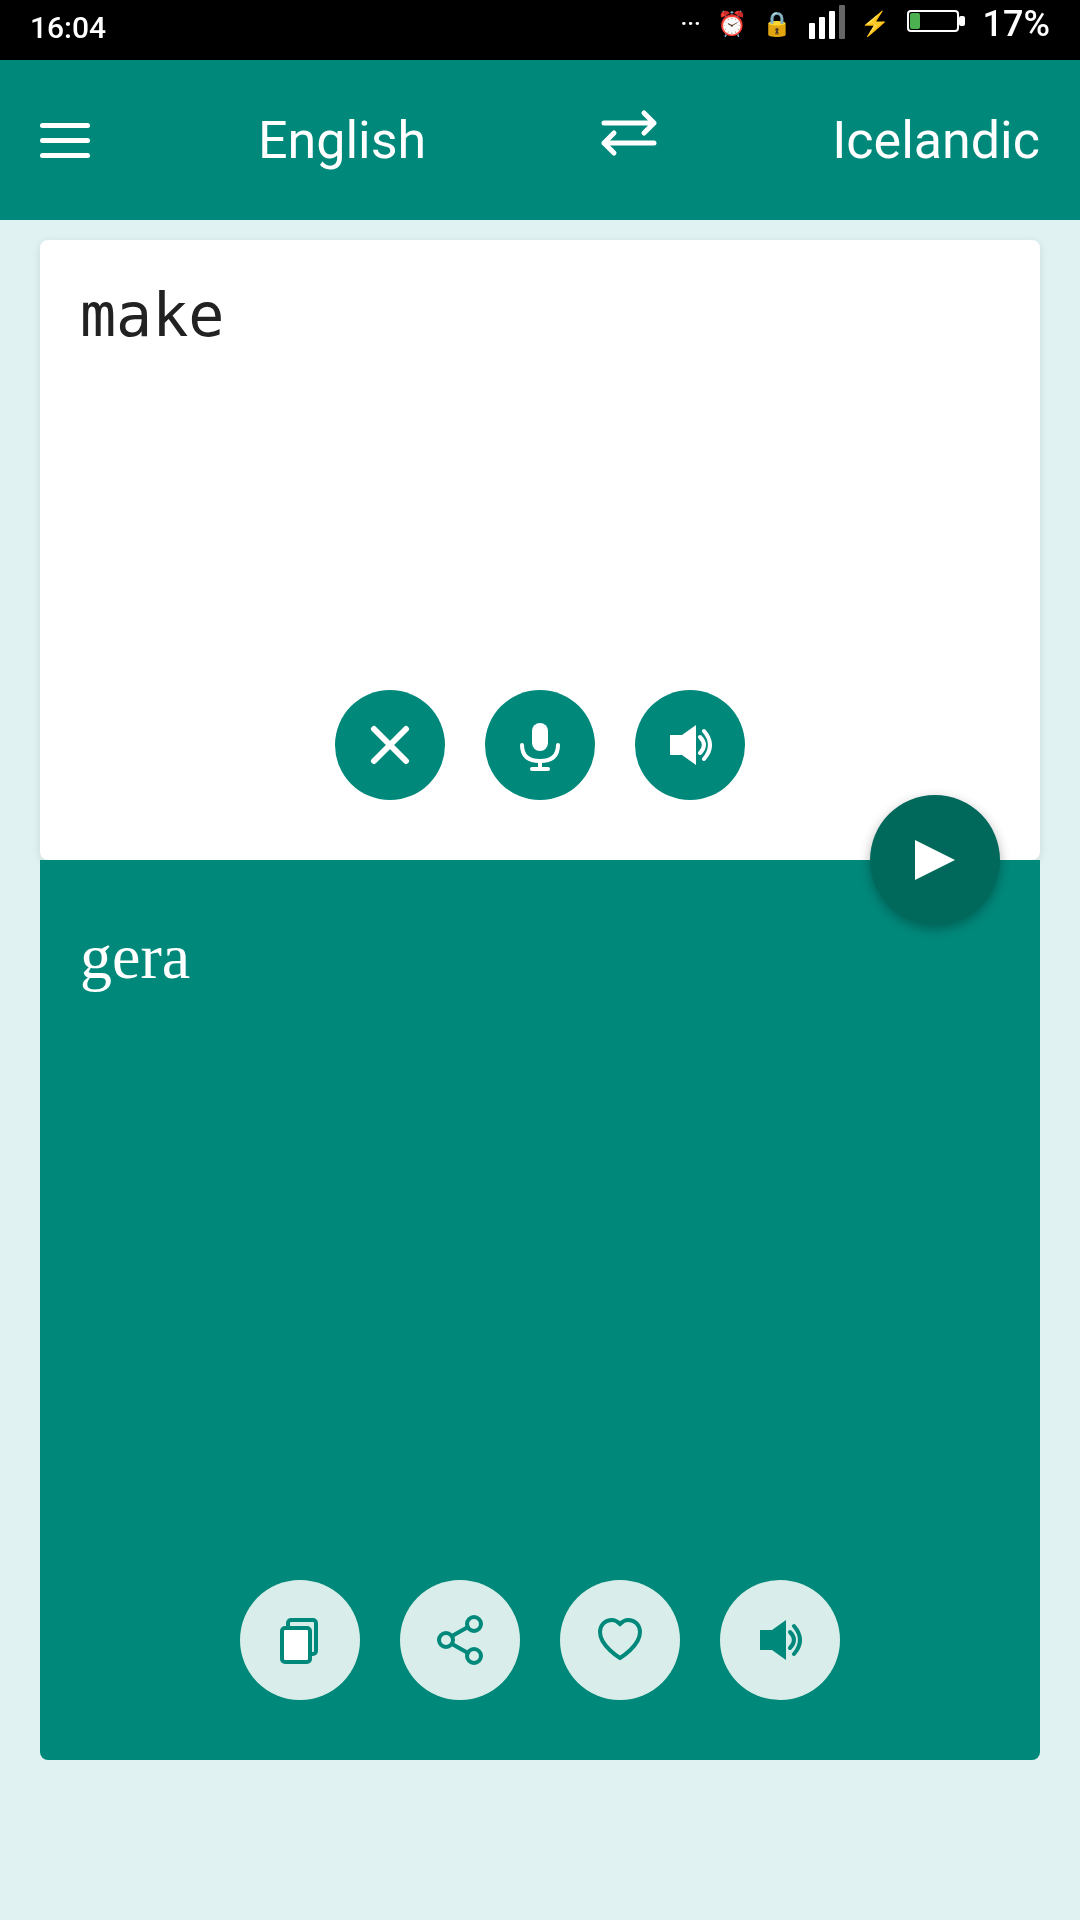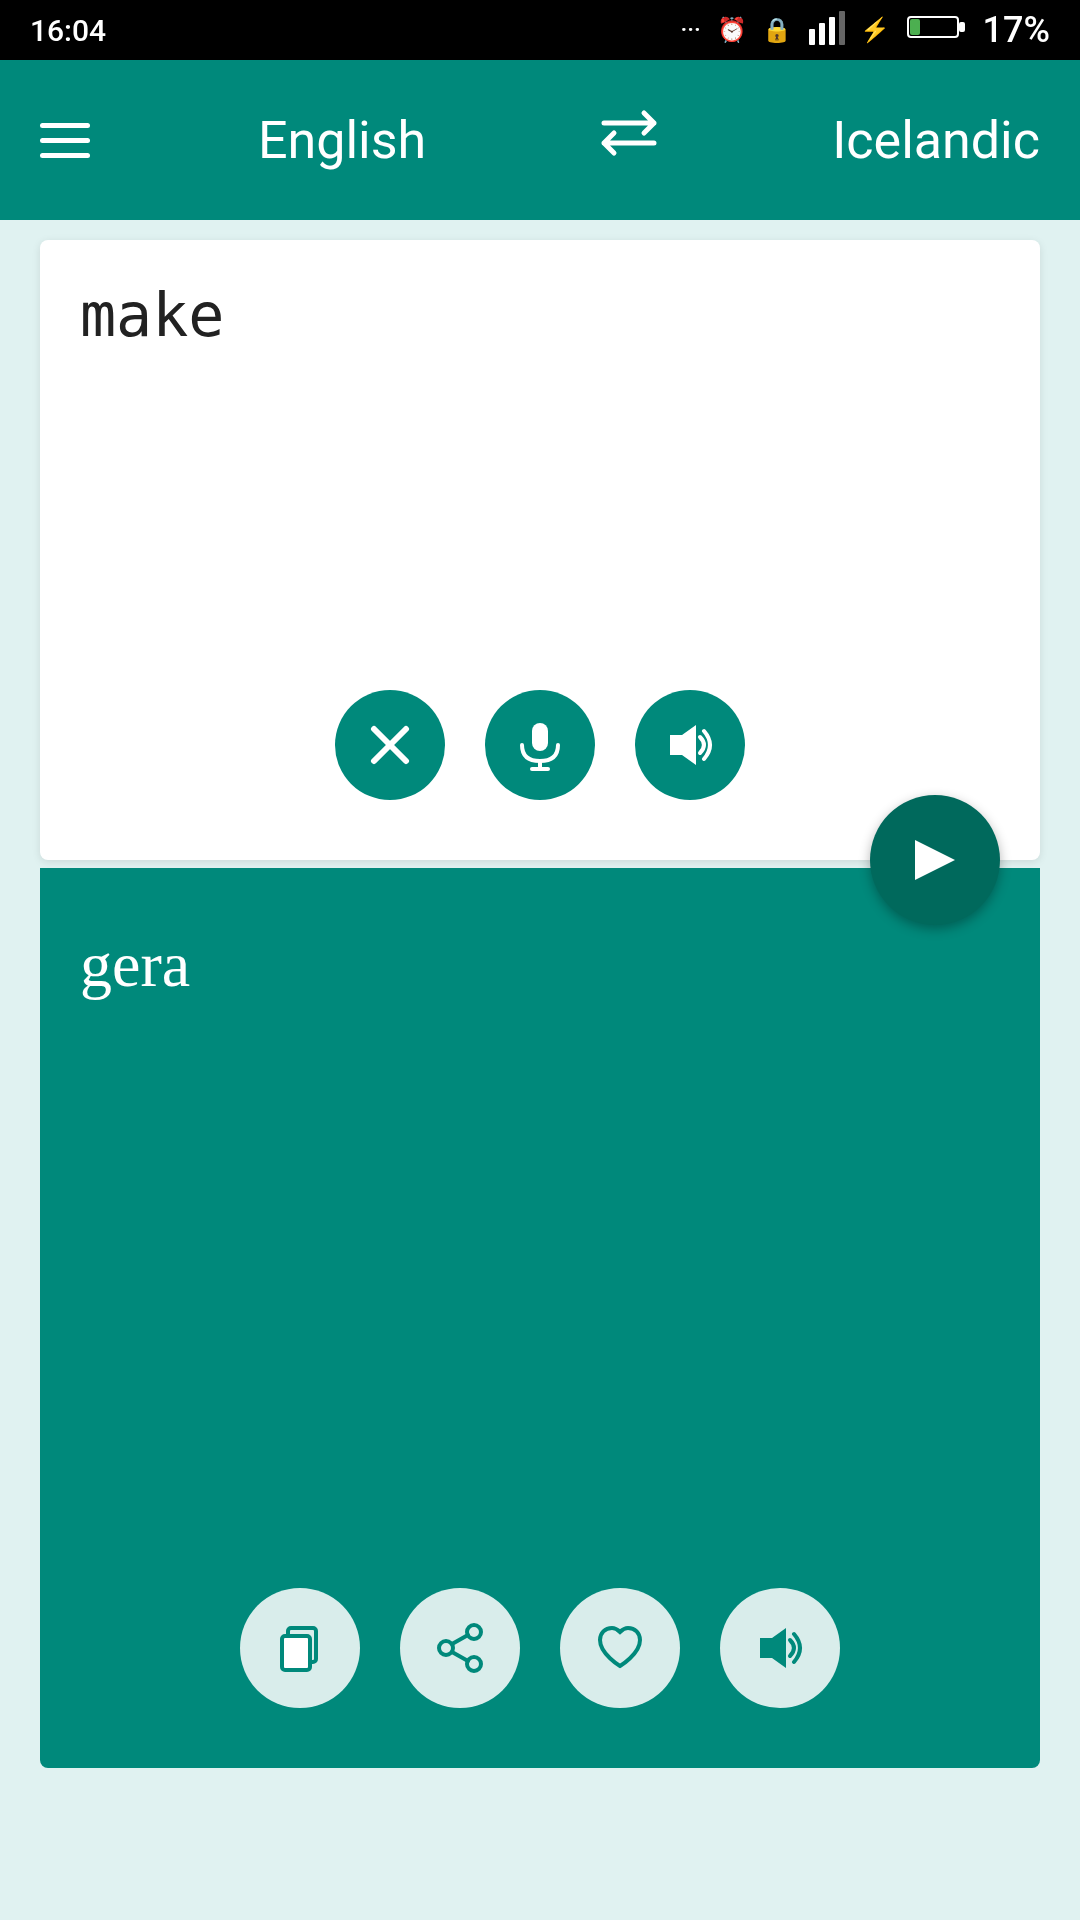--- a/index.html
+++ b/index.html
@@ -12,23 +12,23 @@
       background: #e0f2f1;
       overflow-x: hidden;
     }
 
     
     .status-bar {
       background: #000;
       color: #fff;
       height: 60px;
       display: flex;
-      align-items: center;
+      align-items: flex-end;
       justify-content: space-between;
-      padding: 0 30px;
+      padding: 15px 30px;
       font-size: 30px;
       font-weight: 500;
     }
     .status-bar-left { }
     .status-bar-right {
       display: flex;
       align-items: center;
       gap: 16px;
     }
     .status-icon {
@@ -68,21 +68,21 @@
     }
     .toolbar-swap-icon {
       color: #fff;
       font-size: 56px;
       cursor: pointer;
     }
 
     
     .input-section {
       background: #fff;
-      margin: 20px 20px 8px 20px;
+      margin: 20px 20px 0 20px;
       border-radius: 8px;
       padding: 40px 40px 120px 40px;
       position: relative;
       min-height: 620px;
       box-shadow: 0 2px 8px rgba(0,0,0,0.1);
     }
     .input-text {
       font-size: 60px;
       color: #222;
       font-weight: 400;

